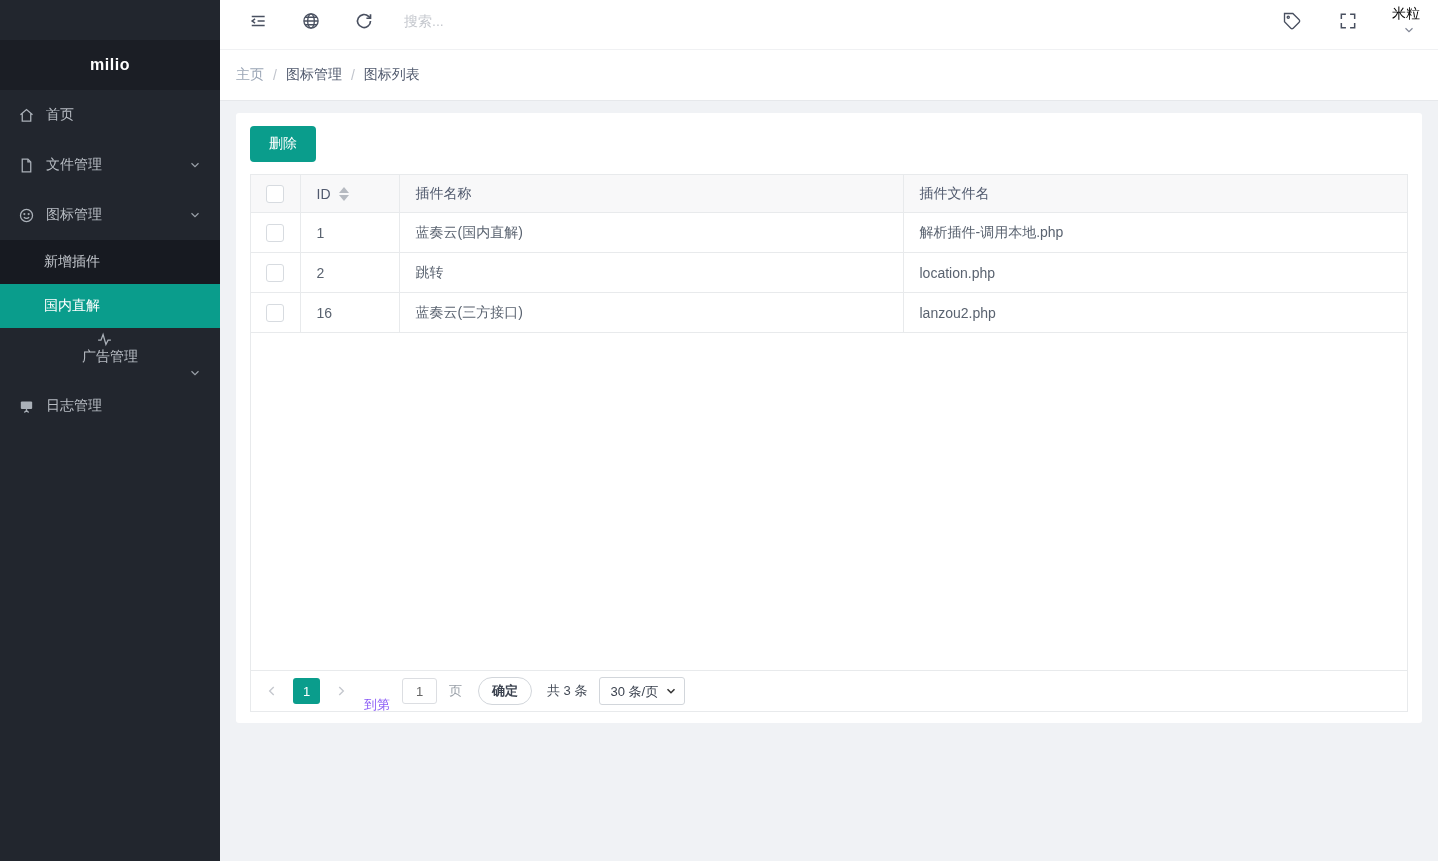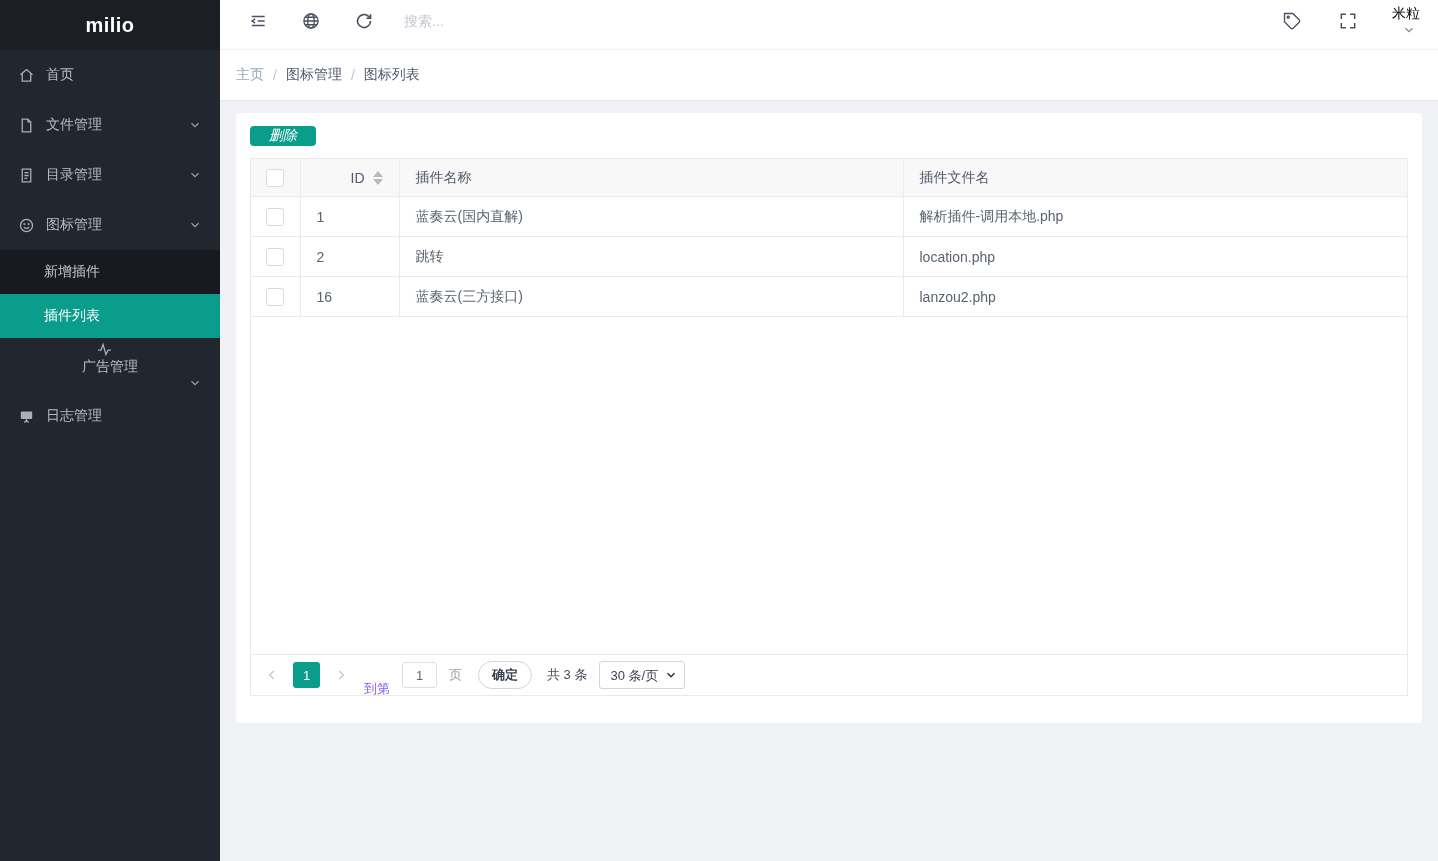--- a/index.html
+++ b/index.html
@@ -5,22 +5,22 @@
   * { margin:0; padding:0; box-sizing:border-box; }
   html,body { width:1438px; height:861px; }
   body {
     font-family:"Liberation Sans","DejaVu Sans",sans-serif;
     background:#f0f2f5; color:#515a6e; overflow:hidden; position:relative;
   }
   .app { width:1438px; height:861px; position:relative; }
 
   
   .sidebar { position:absolute; left:0; top:0; width:220px; height:861px; background:#22262e; z-index:5; }
-  .logo { height:50px; background:#1b1e25; color:#fff; font-size:20px; font-weight:bold;
-          display:flex; align-items:center; justify-content:center; letter-spacing:.5px; }
+  .logo { height:50px; background:#1b1e25; color:#fff; font-size:16px; font-weight:bold;
+          display:flex; align-items:center; justify-content:center; letter-spacing:.5px;margin-top:40px; }
   .menu { padding-top:0; }
   .menu-item { height:50px; display:flex; align-items:center; padding:0 18px; color:#b8bdc4;
                font-size:14px; cursor:pointer; position:relative; }
   .menu-item .mi-icon { width:17px; height:17px; margin-right:11px; color:#aab0b8; flex:none; display:flex; }
   .menu-item .mi-icon svg { width:17px; height:17px; }
   .menu-item .arrow { margin-left:auto; width:14px; height:14px; color:#9ba1a9; display:flex; }
   .menu-item .arrow svg { width:14px; height:14px; }
   .submenu { background:#171a21; }
   .submenu-item { height:44px; display:flex; align-items:center; padding-left:44px;
                   color:#c2c6cc; font-size:14px; cursor:pointer; }
@@ -50,38 +50,38 @@
   .bc-item { cursor:pointer; }
   .bc-muted { color:#9aa5b5; }
   .bc-sep { color:#c0c4cc; margin:0 9px; }
   .bc-current { color:#515a6e; }
 
   
   .content { padding:12px 16px; }
   .card { background:#fff; border-radius:3px; height:610px; padding:13px 14px 11px 14px; }
 
   .btn-delete { background:#0a9d8c; color:#fff; border:none; border-radius:4px; width:66px;
-                height:20px; font-size:14px; cursor:pointer;
-                font-family:"Liberation Sans","DejaVu Sans",sans-serif;font-style:italic; }
+                height:36px; font-size:14px; cursor:pointer;
+                font-family:"Liberation Sans","DejaVu Sans",sans-serif; }
 
   .table-wrap { margin-top:12px; border:1px solid #e8eaec; height:538px; position:relative;
                 background:#fff; }
   table { width:100%; border-collapse:collapse; table-layout:fixed; font-size:14px; }
   th, td { border-bottom:1px solid #e8eaec; border-right:1px solid #e8eaec; text-align:left;
            font-weight:normal; color:#5a6370; padding:0 16px; overflow:hidden; white-space:nowrap; }
   th:last-child, td:last-child { border-right:none; }
   thead th { background:#f8f8f9; height:37px; color:#515a6e; }
   tbody td { height:40px; background:#fff; }
   col.c-check { width:49px; }
   col.c-id { width:99px; }
   col.c-name { width:504px; }
   .cell-check { text-align:center; padding:0; }
   .checkbox { width:18px; height:18px; border:1px solid #d7dbe0; border-radius:3px; background:#fff;
               display:inline-block; vertical-align:middle; cursor:pointer; }
-  .th-id { display:flex; align-items:center; height:37px;justify-content:flex-end; }
+  .th-id { display:flex; align-items:center; height:37px; }
   .sort-caret { display:inline-flex; flex-direction:column; margin-left:8px; cursor:pointer; }
   .sort-caret i { display:block; width:0; height:0; border-left:5px solid transparent;
                   border-right:5px solid transparent; }
   .sort-caret .up { border-bottom:6px solid #b6bac1; margin-bottom:2px; }
   .sort-caret .down { border-top:6px solid #b6bac1; }
 
   
   .pager { position:absolute; left:0; right:0; bottom:0; height:41px; border-top:1px solid #e8eaec;
            display:flex; align-items:center; padding-left:14px; background:#fff; font-size:13px; }
   .pg-nav { width:14px; height:14px; color:#c5c8ce; display:flex; cursor:pointer; flex:none; }
@@ -132,34 +132,20 @@
             </svg>
         </span>
         <span>文件管理</span>
         <span class="arrow">
           <svg viewBox="0 0 24 24" fill="none" stroke="currentColor" stroke-width="2">
               <path d="M6 9l6 6 6-6"></path>
             </svg>
         </span>
       </div>
 
-      <div class="menu-item">
-        <span class="mi-icon">
-          <svg viewBox="0 0 24 24" fill="none" stroke="currentColor" stroke-width="1.8">
-              <path d="M6 3h12v18H6z"></path>
-              <path d="M9 8h6M9 12h6M9 16h4"></path>
-            </svg>
-        </span>
-        <span>目录管理</span>
-        <span class="arrow">
-          <svg viewBox="0 0 24 24" fill="none" stroke="currentColor" stroke-width="2">
-              <path d="M6 9l6 6 6-6"></path>
-            </svg>
-        </span>
-      </div>
 
       <div class="menu-item">
         <span class="mi-icon">
           <svg viewBox="0 0 24 24" fill="none" stroke="currentColor" stroke-width="1.8">
               <circle cx="12" cy="12" r="8.5"></circle>
               <path d="M8.3 14.3c1 1.2 2.3 1.9 3.7 1.9s2.7-.7 3.7-1.9"></path>
               <circle cx="9" cy="10" r="0.6" fill="currentColor"></circle>
               <circle cx="15" cy="10" r="0.6" fill="currentColor"></circle>
             </svg>
         </span>
@@ -170,21 +156,21 @@
             </svg>
         </span>
       </div>
 
 
       <div class="submenu">
         <div class="submenu-item">
           <span>新增插件</span>
         </div>
         <div class="submenu-item active">
-          <span>插件列表</span>
+          <span>国内直解</span>
         </div>
       </div>
 
       <div class="menu-item" style="margin-top:3px;flex-direction:column;">
         <span class="mi-icon">
           <svg viewBox="0 0 24 24" fill="none" stroke="currentColor" stroke-width="1.8">
               <path d="M3 13h4l3-8 4 14 3-6h4"></path>
             </svg>
         </span>
         <span>广告管理</span>

